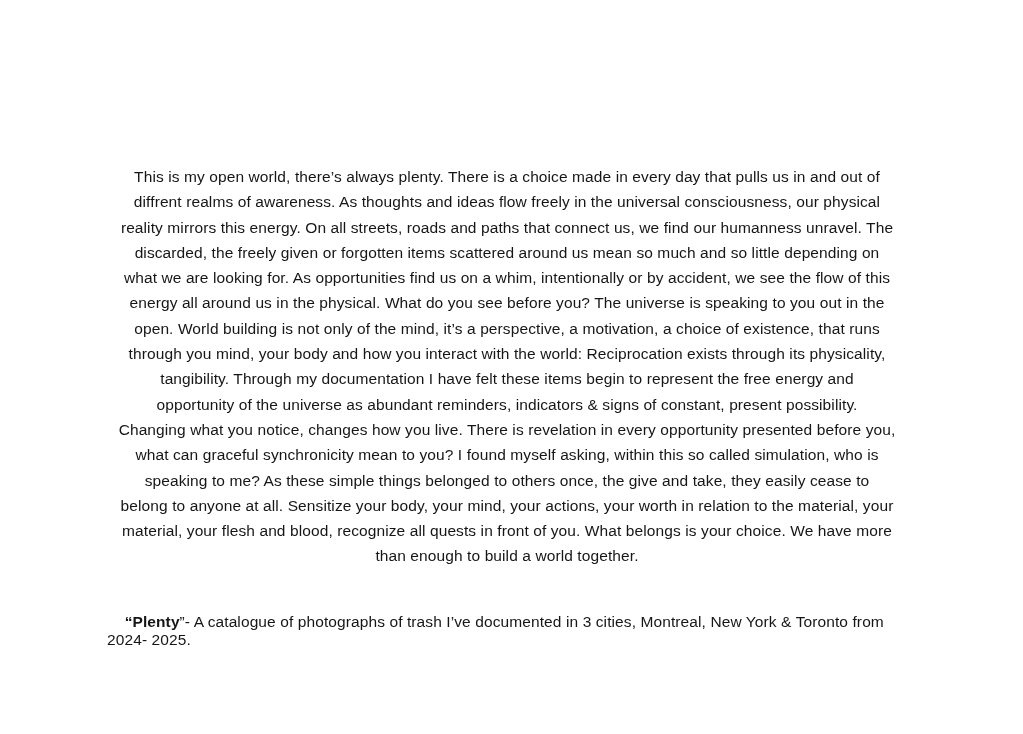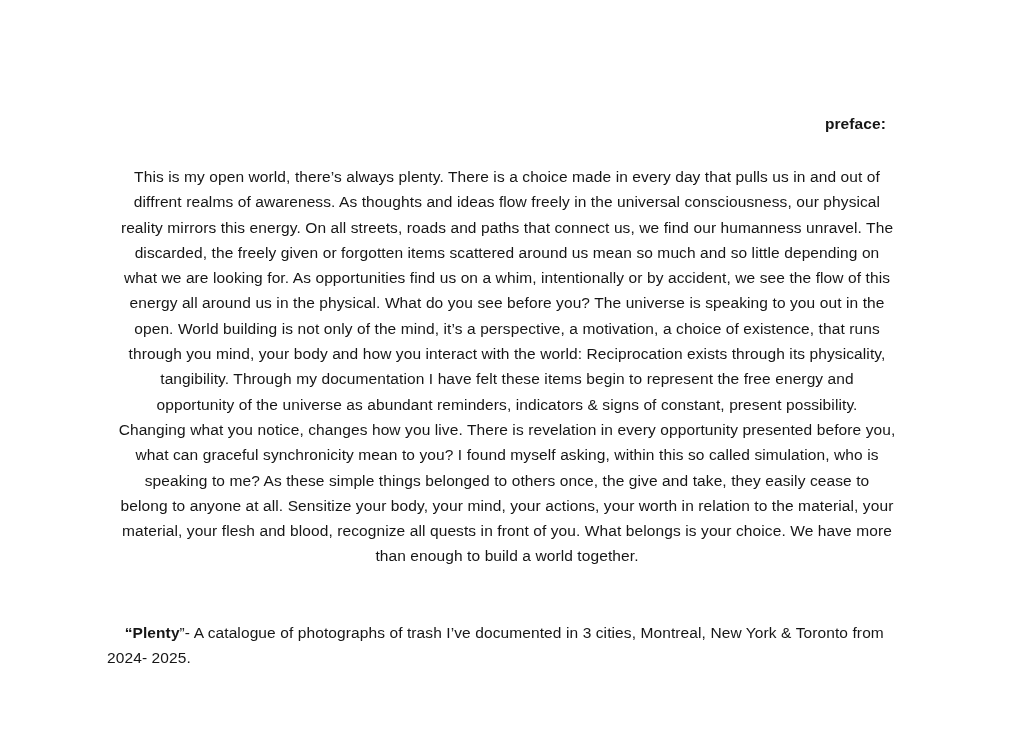--- a/index.html
+++ b/index.html
@@ -39,33 +39,32 @@
     white-space: pre;
     letter-spacing: 0.1px;
     text-align: center;
   }
   .outro {
     position: absolute;
     left: 107px;
     top: 595px;
     width: 800px;
     font-size: 15.5px;
-    line-height: 25px;
+    line-height: 18px;
     white-space: pre;
     letter-spacing: 0.1px;
   }
   .outro .bold {
     font-weight: 700;
   }
 </style>
 </head>
 <body>
 
 <div class="sheet">
-  <div class="heading">preface:</div>
 
   <div class="body-text">This is my open world, there’s always plenty. There is a choice made in every day that pulls us in and out of
 diffrent realms of awareness. As thoughts and ideas flow freely in the universal consciousness, our physical
 reality mirrors this energy. On all streets, roads and paths that connect us, we find our humanness unravel. The
 discarded, the freely given or forgotten items scattered around us mean so much and so little depending on
 what we are looking for. As opportunities find us on a whim, intentionally or by accident, we see the flow of this
 energy all around us in the physical. What do you see before you? The universe is speaking to you out in the
 open. World building is not only of the mind, it’s a perspective, a motivation, a choice of existence, that runs
 through you mind, your body and how you interact with the world: Reciprocation exists through its physicality,
 tangibility. Through my documentation I have felt these items begin to represent the free energy and

